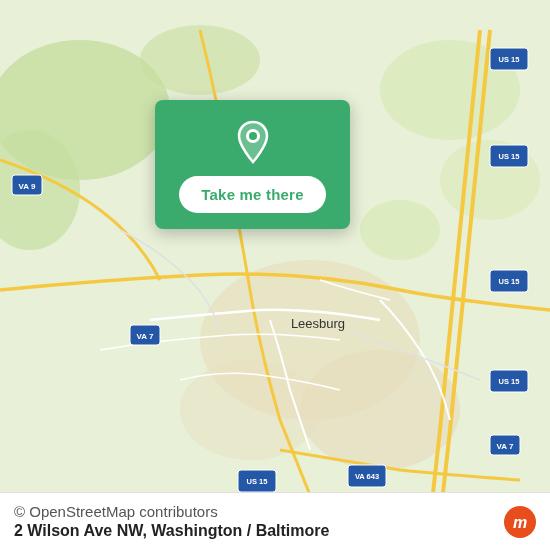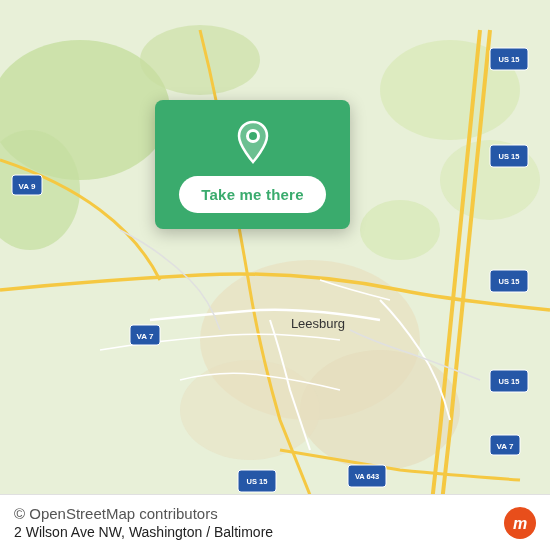--- a/index.html
+++ b/index.html
@@ -78,23 +78,23 @@
       display: flex;
       flex-direction: column;
     }
 
     #osm-credit {
       font-size: 15px;
       color: #555;
     }
 
     #address-text {
-      font-size: 14px;
+      font-size: 16px;
       color: #222;
-      font-weight: 400;
+      font-weight: 700;
       margin-top: 2px;
     }
 
     #moovit-logo {
       display: flex;
       align-items: center;
       gap: 4px;
     }
 
     #moovit-icon {

